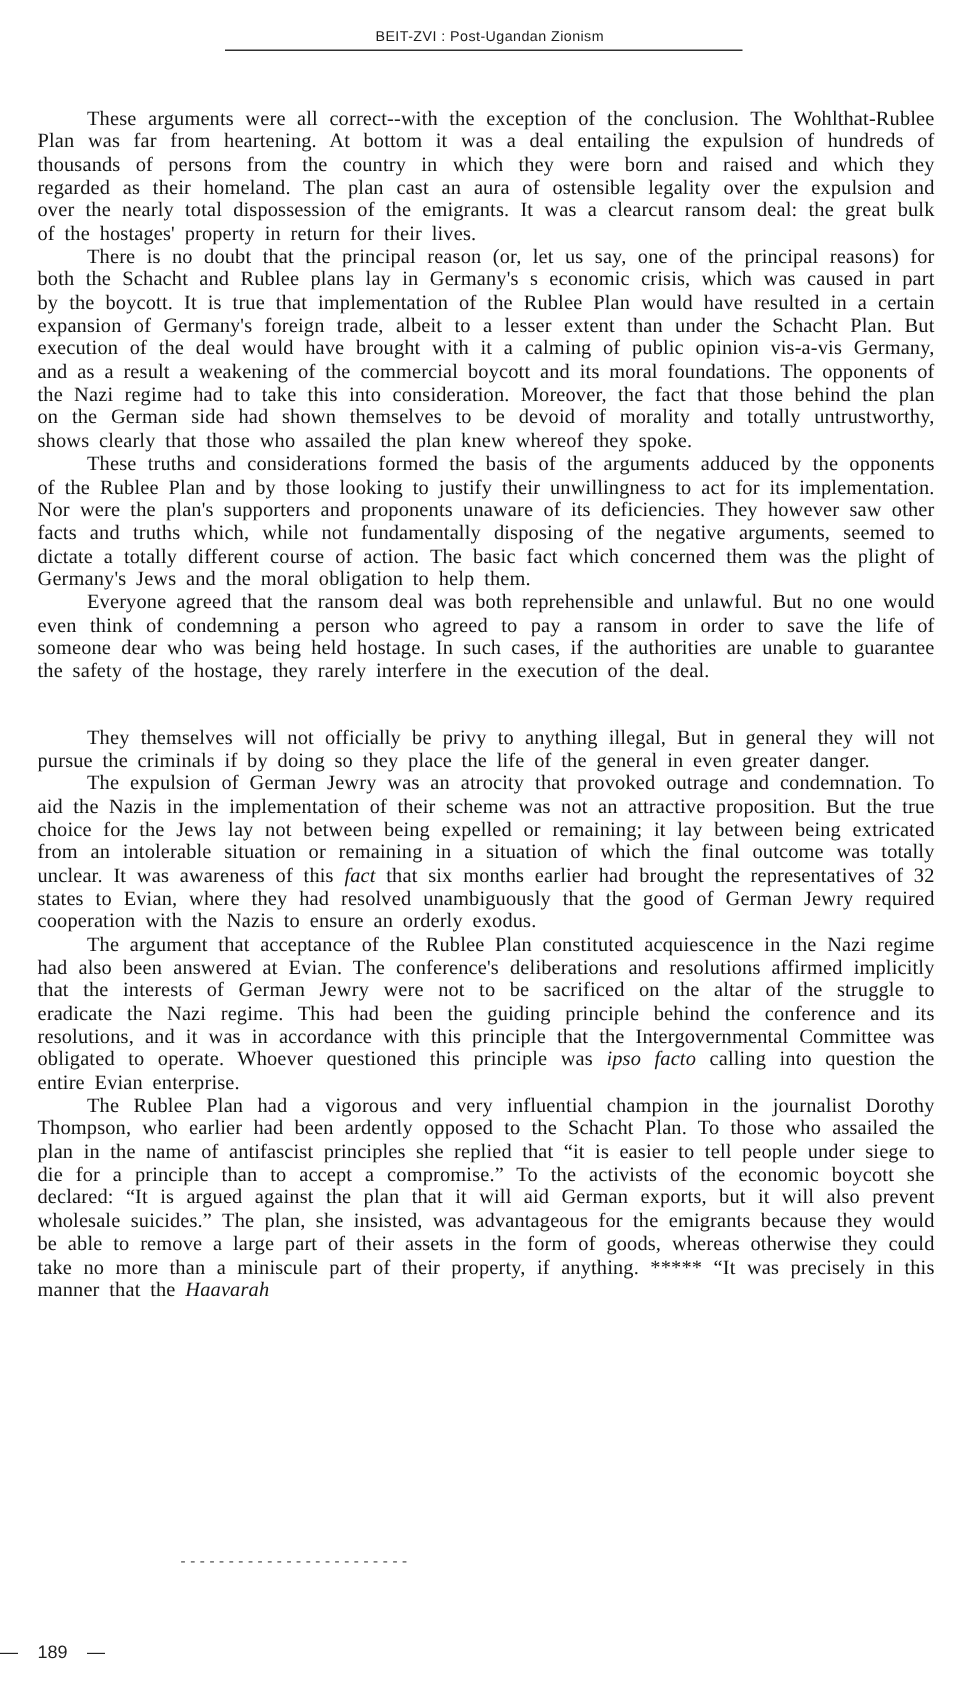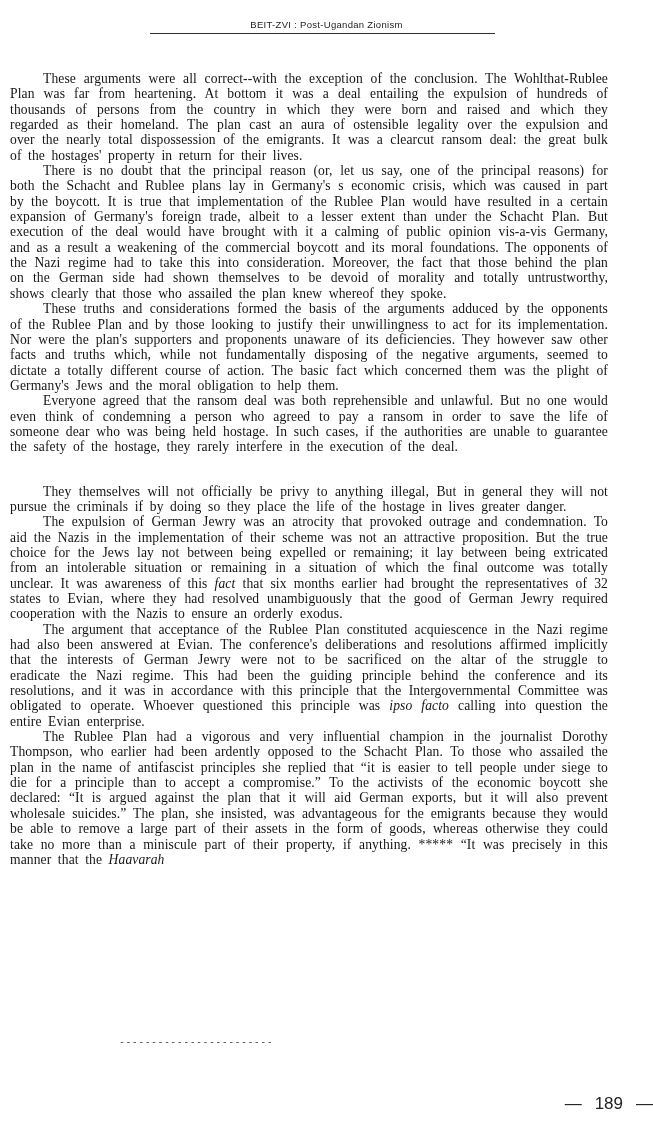--- a/index.html
+++ b/index.html
@@ -31,21 +31,21 @@
     position: absolute;
     top: 33px;
     left: 150px;
     width: 345px;
     height: 0;
     border-top: 1.4px solid #2e2e2e;
   }
   .body-text {
     position: absolute;
     top: 71px;
-    left: 10px;
+    left: 25px;
     width: 598px;
   }
   .body-text p {
     margin: 0;
     font-size: 13.6px;
     line-height: 15.35px;
     text-align: justify;
     text-indent: 33px;
     word-spacing: 3px;
     letter-spacing: 0.1px;
@@ -63,43 +63,43 @@
     font-family: "DejaVu Sans Mono", monospace;
     font-size: 10px;
     letter-spacing: 0.4px;
     color: #4a4a4a;
   }
   .page-footer {
     position: absolute;
     top: 1094px;
     left: 0;
     width: 100%;
-    text-align: right;
+    text-align: left;
     font-family: "Liberation Sans", sans-serif;
-    font-size: 17px;
+    font-size: 12px;
     color: #222222;
   }
   .page-footer .num {
     margin: 0 13px;
   }
 </style>
 </head>
 <body>
 
 <div class="page-header">
   <span class="header-title">BEIT-ZVI : Post-Ugandan Zionism</span>
 </div>
 <div class="header-rule"></div>
 
 <div class="body-text">
     <p><span>These arguments were all correct--with the exception of the conclusion. The Wohlthat-Rublee Plan was far from heartening. At bottom it was a deal entailing the expulsion of hundreds of thousands of persons from the country in which they were born and raised and which they regarded as their homeland. The plan cast an aura of ostensible legality over the expulsion and over the nearly total dispossession of the emigrants. It was a clearcut ransom deal: the great bulk of the hostages' property in return for their lives.</span></p>
     <p><span>There is no doubt that the principal reason (or, let us say, one of the principal reasons) for both the Schacht and Rublee plans lay in Germany's s economic crisis, which was caused in part by the boycott. It is true that implementation of the Rublee Plan would have resulted in a certain expansion of Germany's foreign trade, albeit to a lesser extent than under the Schacht Plan. But execution of the deal would have brought with it a calming of public opinion vis-a-vis Germany, and as a result a weakening of the commercial boycott and its moral foundations. The opponents of the Nazi regime had to take this into consideration. Moreover, the fact that those behind the plan on the German side had shown themselves to be devoid of morality and totally untrustworthy, shows clearly that those who assailed the plan knew whereof they spoke.</span></p>
     <p><span>These truths and considerations formed the basis of the arguments adduced by the opponents of the Rublee Plan and by those looking to justify their unwillingness to act for its implementation. Nor were the plan's supporters and proponents unaware of its deficiencies. They however saw other facts and truths which, while not fundamentally disposing of the negative arguments, seemed to dictate a totally different course of action. The basic fact which concerned them was the plight of Germany's Jews and the moral obligation to help them.</span></p>
     <p><span>Everyone agreed that the ransom deal was both reprehensible and unlawful. But no one would even think of condemning a person who agreed to pay a ransom in order to save the life of someone dear who was being held hostage. In such cases, if the authorities are unable to guarantee the safety of the hostage, they rarely interfere in the execution of the deal.</span></p>
-    <p class="spaced"><span>They themselves will not officially be privy to anything illegal, But in general they will not pursue the criminals if by doing so they place the life of the hostage in lives greater danger.</span></p>
+    <p class="spaced"><span>They themselves will not officially be privy to anything illegal, But in general they will not pursue the criminals if by doing so they place the life of the general in even greater danger.</span></p>
     <p><span>The expulsion of German Jewry was an atrocity that provoked outrage and condemnation. To aid the Nazis in the implementation of their scheme was not an attractive proposition. But the true choice for the Jews lay not between being expelled or remaining; it lay between being extricated from an intolerable situation or remaining in a situation of which the final outcome was totally unclear. It was awareness of this </span><em>fact</em><span> that six months earlier had brought the representatives of 32 states to Evian, where they had resolved unambiguously that the good of German Jewry required cooperation with the Nazis to ensure an orderly exodus.</span></p>
     <p><span>The argument that acceptance of the Rublee Plan constituted acquiescence in the Nazi regime had also been answered at Evian. The conference's deliberations and resolutions affirmed implicitly that the interests of German Jewry were not to be sacrificed on the altar of the struggle to eradicate the Nazi regime. This had been the guiding principle behind the conference and its resolutions, and it was in accordance with this principle that the Intergovernmental Committee was obligated to operate. Whoever questioned this principle was </span><em>ipso facto</em><span> calling into question the entire Evian enterprise.</span></p>
     <p><span>The Rublee Plan had a vigorous and very influential champion in the journalist Dorothy Thompson, who earlier had been ardently opposed to the Schacht Plan. To those who assailed the plan in the name of antifascist principles she replied that “it is easier to tell people under siege to die for a principle than to accept a compromise.” To the activists of the economic boycott she declared: “It is argued against the plan that it will aid German exports, but it will also prevent wholesale suicides.” The plan, she insisted, was advantageous for the emigrants because they would be able to remove a large part of their assets in the form of goods, whereas otherwise they could take no more than a miniscule part of their property, if anything. ***** “It was precisely in this manner that the </span><em>Haavarah</em></p>
   </div>
 
 <div class="footnote-separator">------------------------</div>
 
 <div class="page-footer">
   <span>—</span><span class="num">189</span><span>—</span>
 </div>

